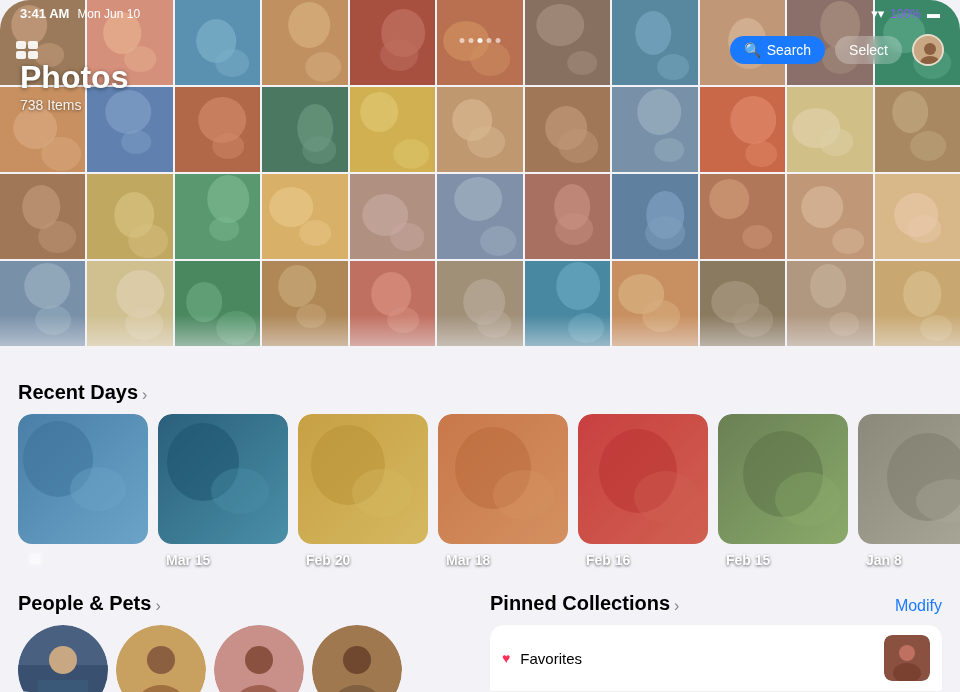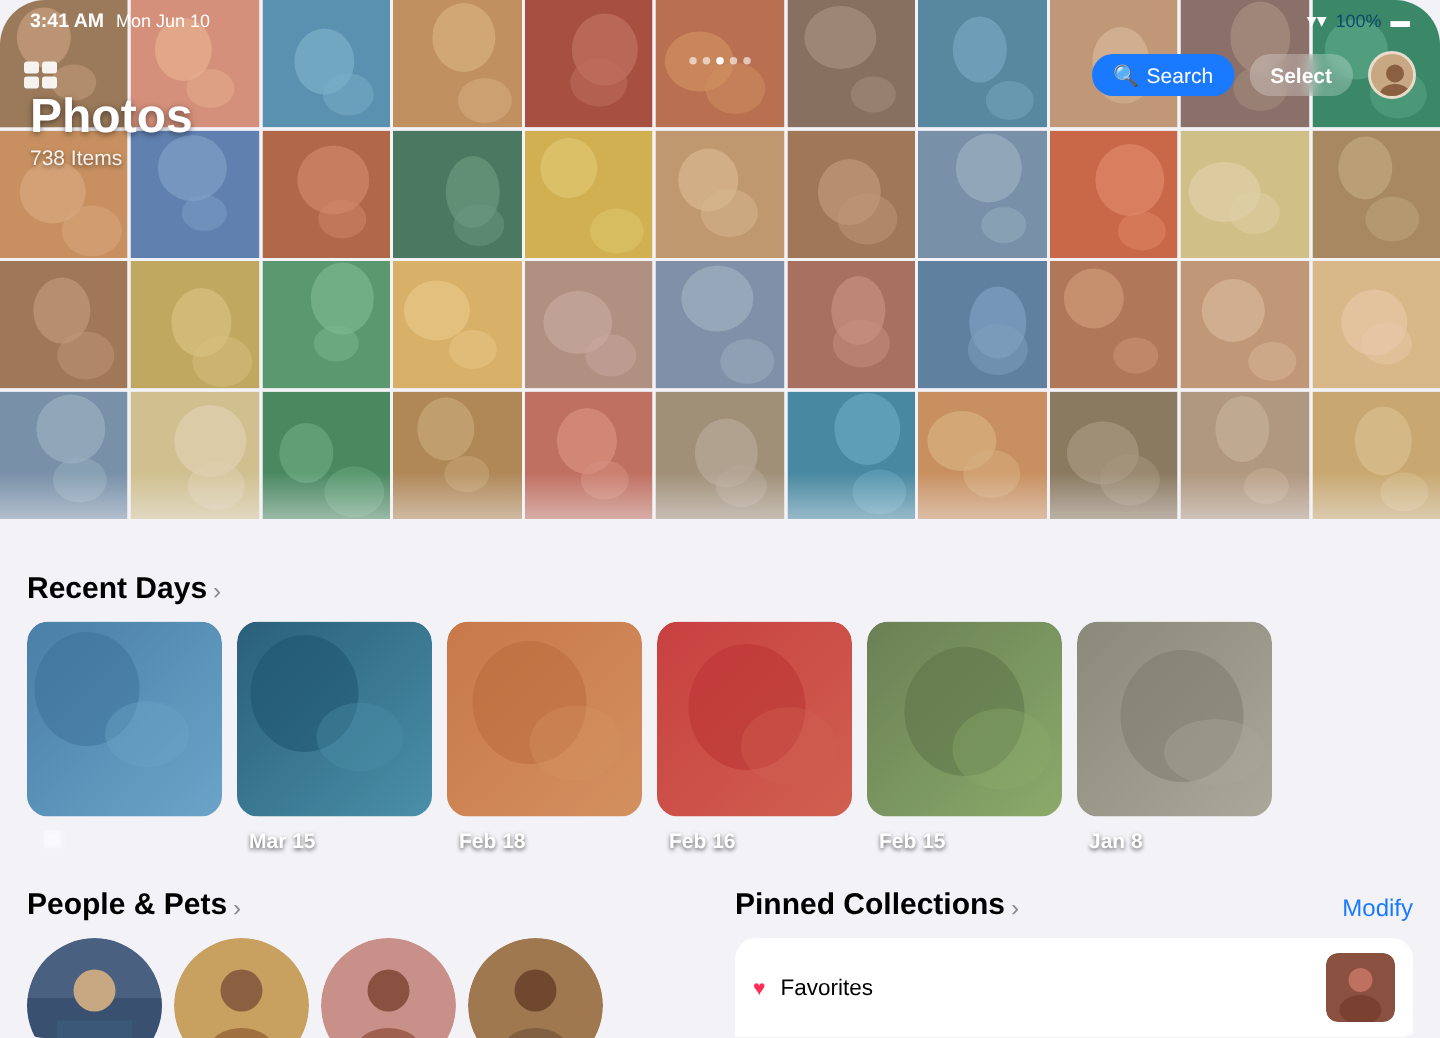--- a/index.html
+++ b/index.html
@@ -30,21 +30,21 @@
       font-size: 13px;
       font-weight: 600;
       color: #fff;
     }
     .status-right {
       display: flex;
       align-items: center;
       gap: 6px;
     }
     .battery-pct {
-      color: #0c4a6e;
+      color: #8b5cf6;
       font-size: 12px;
       font-weight: 500;
     }
 
     
     .top-nav {
       position: absolute;
       top: 28px;
       left: 0;
       right: 0;
@@ -88,21 +88,21 @@
       align-items: center;
       gap: 5px;
     }
     .select-btn {
       background: rgba(255,255,255,0.25);
       color: #fff;
       border: none;
       border-radius: 20px;
       padding: 6px 14px;
       font-size: 14px;
-      font-weight: 700;
+      font-weight: 400;
       cursor: pointer;
       backdrop-filter: blur(4px);
       text-align: right;
     }
     .avatar-btn {
       width: 32px;
       height: 32px;
       border-radius: 50%;
       border: 2px solid rgba(255,255,255,0.6);
       overflow: hidden;
@@ -645,29 +645,40 @@
         <stop offset="0%" stop-color="#2a5f7a"></stop>
         <stop offset="100%" stop-color="#4a8fa8"></stop>
       </linearGradient>
           </defs>
       <rect width="130" height="130" rx="14" fill="url(#g1)"></rect>
       <ellipse cx="45" cy="48" rx="36" ry="39" fill="#1a4f6a" opacity="0.5"></ellipse>
       <ellipse cx="82" cy="77" rx="29" ry="23" fill="#4a8fa8" opacity="0.4"></ellipse>
     </svg><div class="day-label">Mar 15</div></div>
       <div class="day-thumb"><svg width="130" height="130" viewBox="0 0 130 130">
       <defs>
+            <linearGradient id="g2" x1="0" y1="0" x2="1" y2="1">
+        <stop offset="0%" stop-color="#c8a044"></stop>
+        <stop offset="100%" stop-color="#d4b860"></stop>
+      </linearGradient>
+          </defs>
+      <rect width="130" height="130" rx="14" fill="url(#g2)"></rect>
+      <ellipse cx="50" cy="51" rx="37" ry="40" fill="#b89034" opacity="0.5"></ellipse>
+      <ellipse cx="84" cy="79" rx="30" ry="24" fill="#d4b860" opacity="0.4"></ellipse>
+    </svg><div class="day-label">Feb 20</div></div>
+      <div class="day-thumb"><svg width="130" height="130" viewBox="0 0 130 130">
+      <defs>
             <linearGradient id="g3" x1="0" y1="0" x2="1" y2="1">
         <stop offset="0%" stop-color="#c8784a"></stop>
         <stop offset="100%" stop-color="#d49060"></stop>
       </linearGradient>
           </defs>
       <rect width="130" height="130" rx="14" fill="url(#g3)"></rect>
       <ellipse cx="55" cy="54" rx="38" ry="41" fill="#b8683a" opacity="0.5"></ellipse>
       <ellipse cx="86" cy="81" rx="31" ry="25" fill="#d49060" opacity="0.4"></ellipse>
-    </svg><div class="day-label">Feb 18</div></div>
+    </svg><div class="day-label">Mar 18</div></div>
       <div class="day-thumb"><svg width="130" height="130" viewBox="0 0 130 130">
       <defs>
             <linearGradient id="g4" x1="0" y1="0" x2="1" y2="1">
         <stop offset="0%" stop-color="#c84040"></stop>
         <stop offset="100%" stop-color="#d06050"></stop>
       </linearGradient>
           </defs>
       <rect width="130" height="130" rx="14" fill="url(#g4)"></rect>
       <ellipse cx="60" cy="57" rx="39" ry="42" fill="#b83030" opacity="0.5"></ellipse>
       <ellipse cx="88" cy="83" rx="32" ry="26" fill="#d06050" opacity="0.4"></ellipse>

